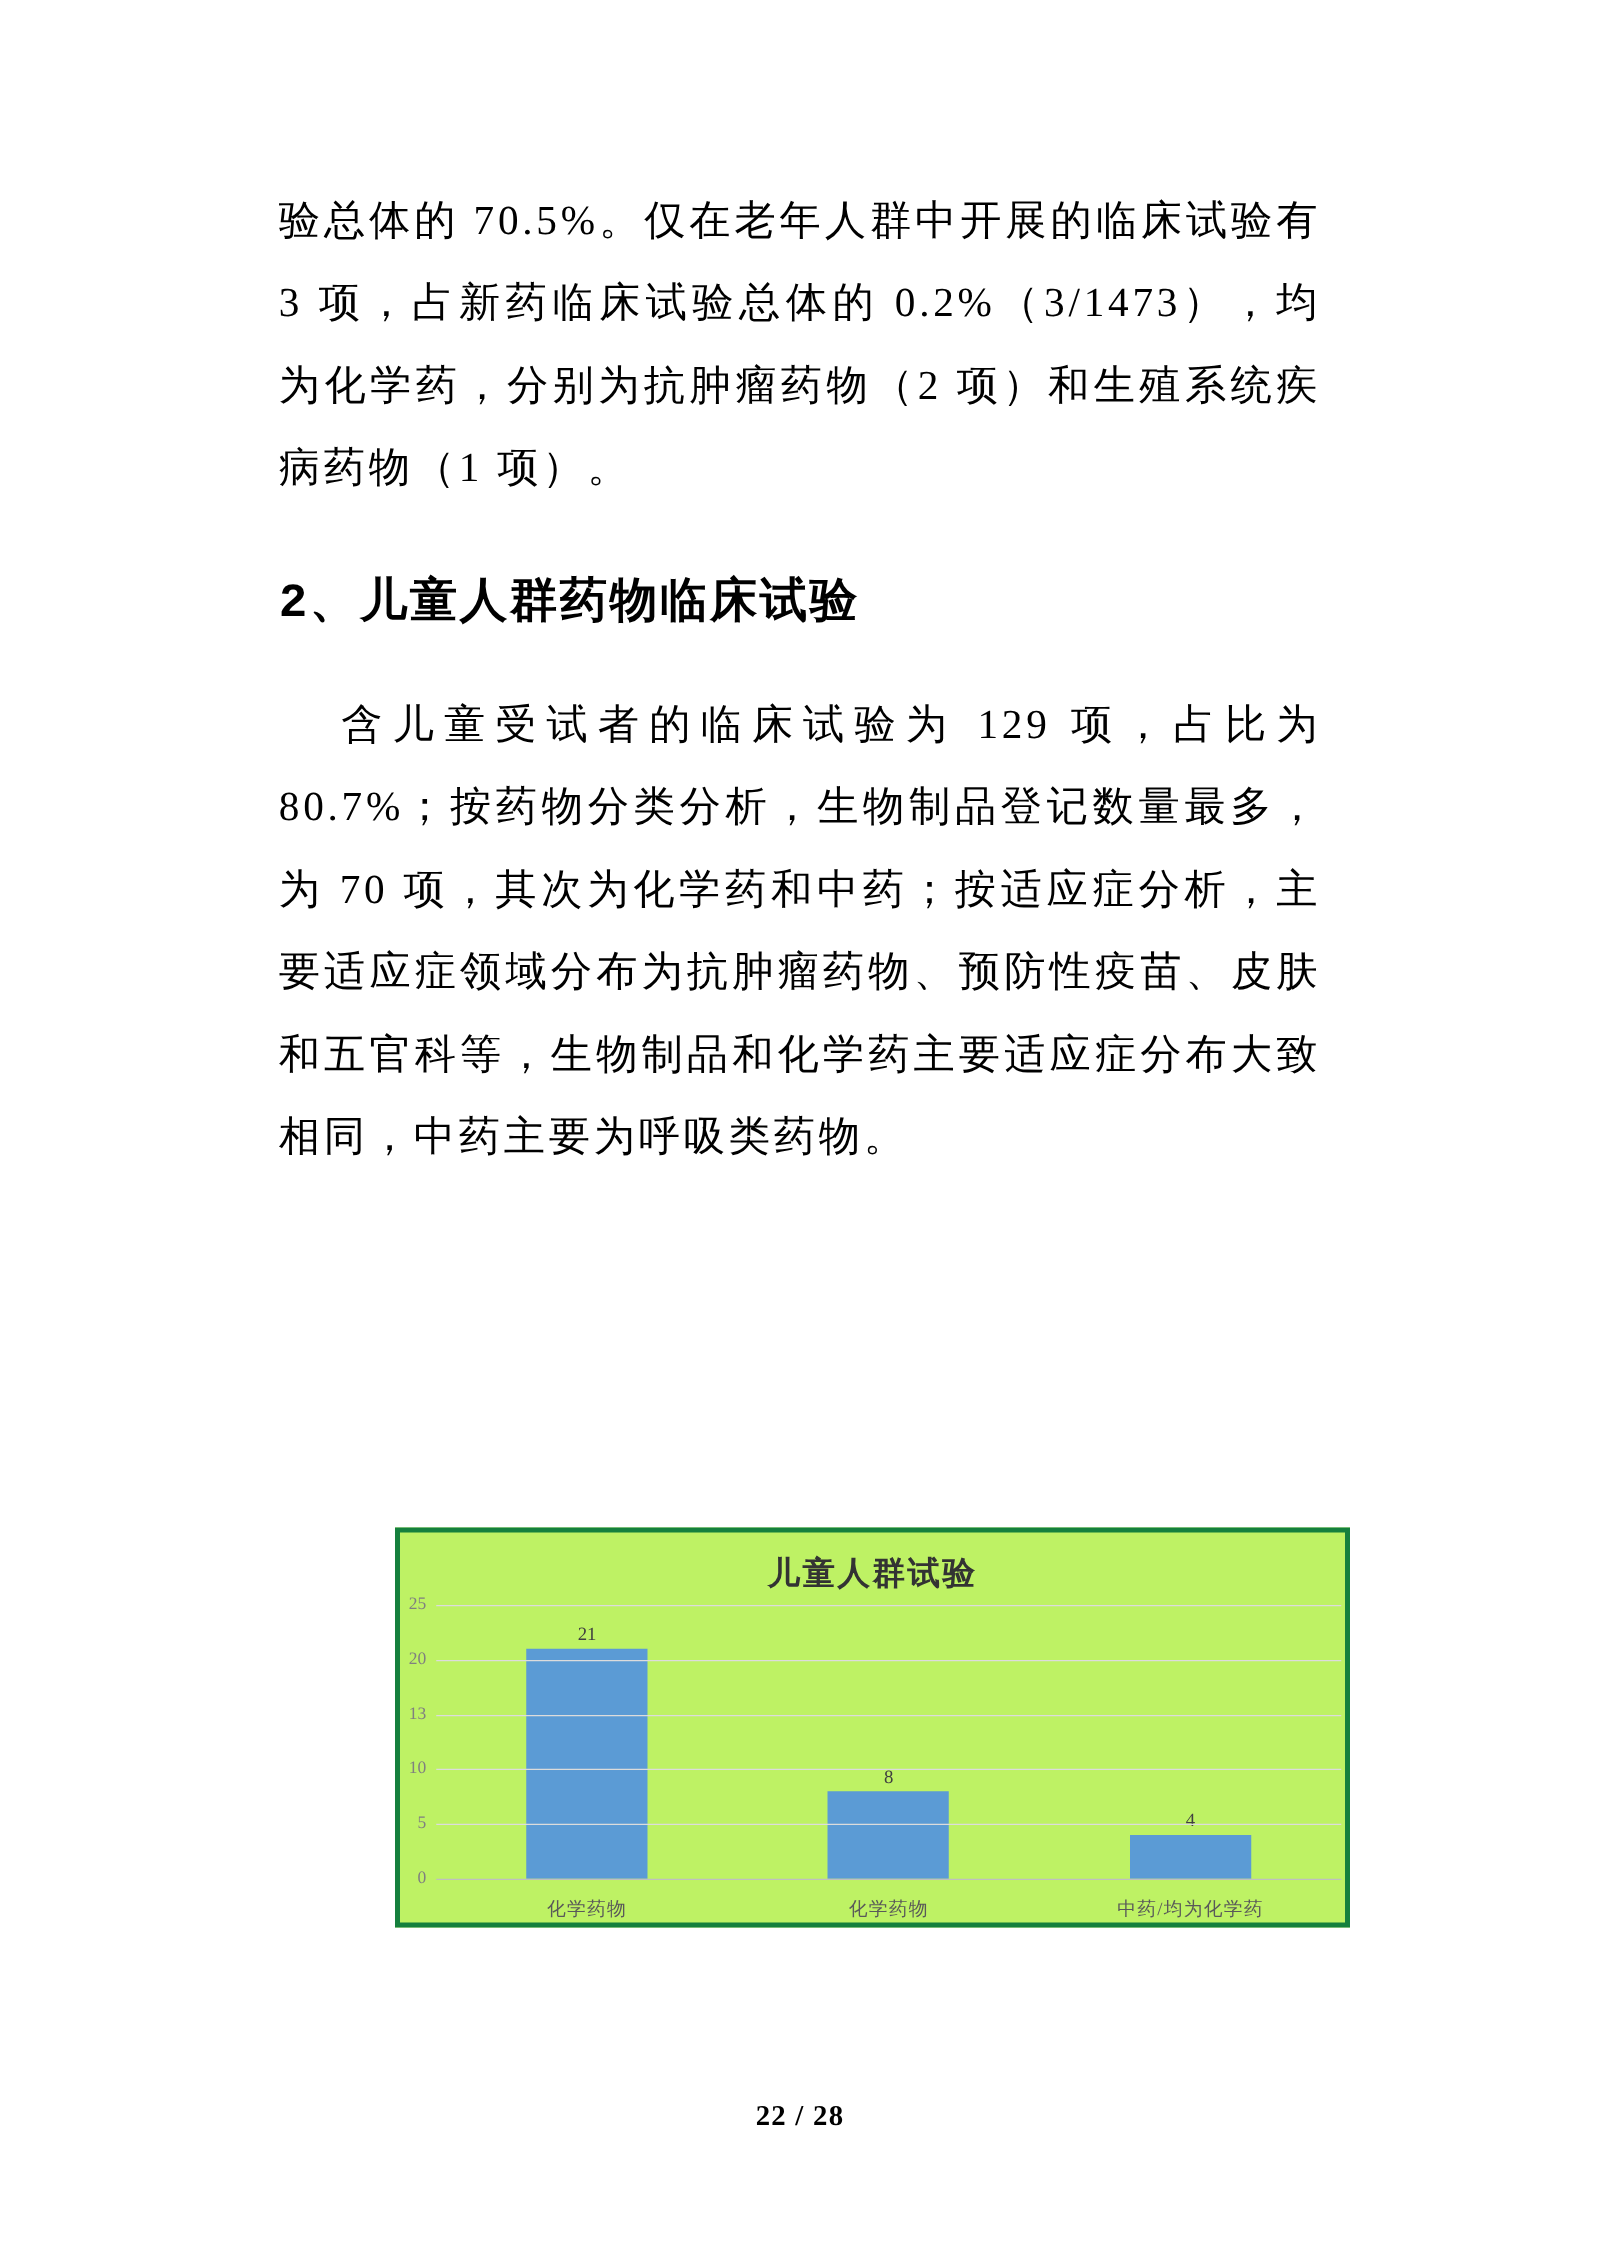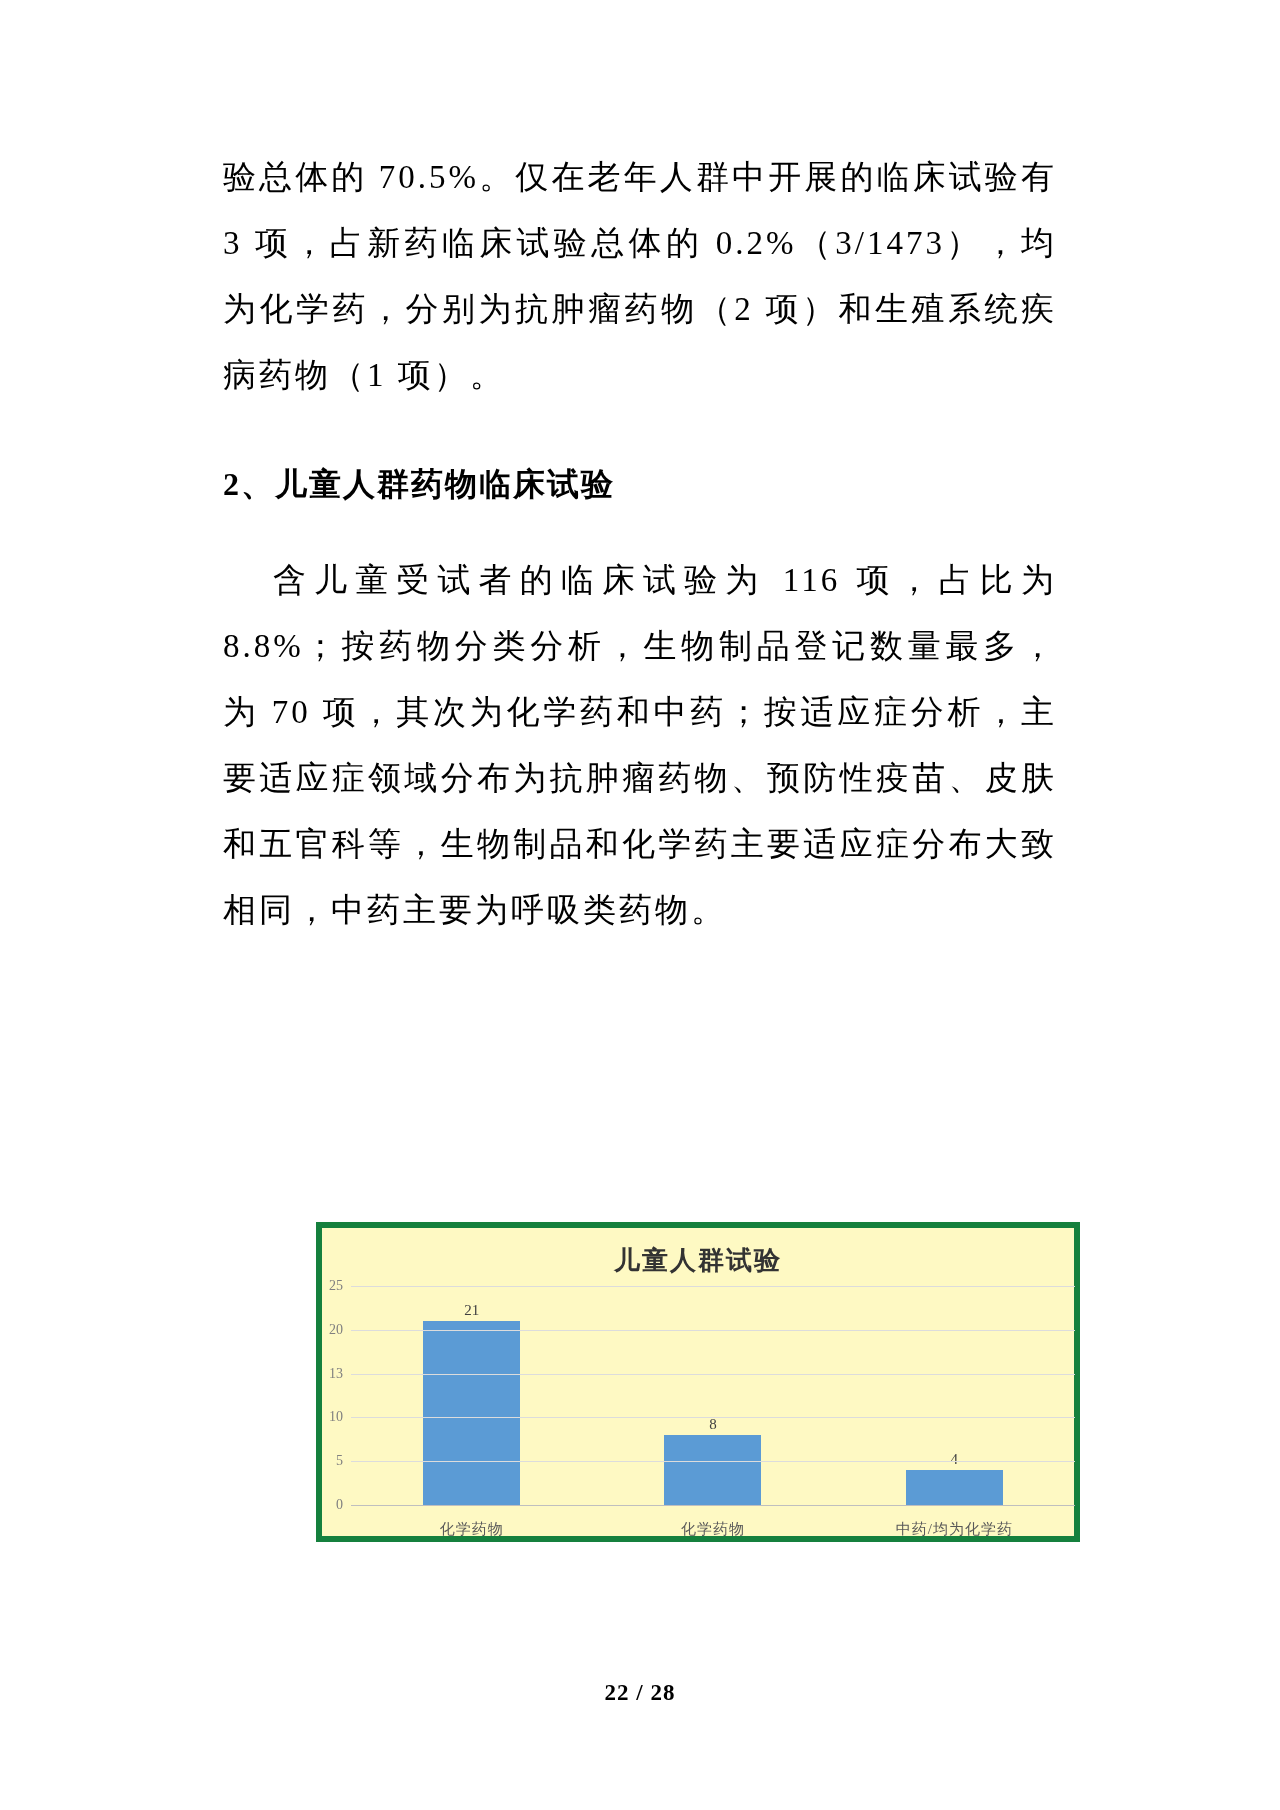--- a/index.html
+++ b/index.html
@@ -19,38 +19,39 @@
     margin: 0;
     font-size: 33px;
     line-height: 66px;
     letter-spacing: 3px;
     text-align: justify;
     text-align-last: left;
   }
   .indent { text-indent: 50px; }
   .section-heading {
     margin: 43px 0 0 0;
-    font-size: 32px;
+    font-size: 38px;
     line-height: 66px;
     font-weight: bold;
     letter-spacing: 2px;
+    font-family: Liberation Mono, monospace;
   }
   .p2 { margin-top: 30px; }
   .p3 { margin-top: 8px; }
 
   
   .chart {
     position: absolute;
     left: 258px;
     top: 1222px;
     width: 764px;
     height: 320px;
     box-sizing: border-box;
-    border: 6px solid #15803d;
-    background: #fef9c3;
+    border: 4px solid #15803d;
+    background: #bef264;
     font-family: "Liberation Serif", "DejaVu Serif", serif;
   }
   .chart-title {
     margin-top: 15px;
     text-align: center;
     font-size: 26px;
     font-weight: bold;
     letter-spacing: 2px;
     color: #333333;
   }
@@ -119,21 +120,21 @@
 </style>
 </head>
 <body>
 
 <div class="page">
 
   <p class="body-text">验总体的 70.5%。仅在老年人群中开展的临床试验有 3 项，占新药临床试验总体的 0.2%（3/1473），均为化学药，分别为抗肿瘤药物（2 项）和生殖系统疾病药物（1 项）。</p>
 
   <h2 class="section-heading">2、儿童人群药物临床试验</h2>
 
-  <p class="body-text indent p2">含儿童受试者的临床试验为 116 项，占比为 8.8%；按药物分类分析，生物制品登记数量最多，为 70 项，其次为化学药和中药；按适应症分析，主要适应症领域分布为抗肿瘤药物、预防性疫苗、皮肤和五官科等，生物制品和化学药主要适应症分布大致相同，中药主要为呼吸类药物。</p>
+  <p class="body-text indent p2">含儿童受试者的临床试验为 129 项，占比为 80.7%；按药物分类分析，生物制品登记数量最多，为 70 项，其次为化学药和中药；按适应症分析，主要适应症领域分布为抗肿瘤药物、预防性疫苗、皮肤和五官科等，生物制品和化学药主要适应症分布大致相同，中药主要为呼吸类药物。</p>
 
 
   <div class="chart">
     <div class="chart-title">儿童人群试验</div>
     <div class="plot-area">
       <div class="bars-row">
           <div class="bar-slot">
             <div class="bar-value">21</div>
             <div class="bar" style="height: 84%; background: rgb(91, 155, 213);"></div>
             <div class="bar-cat">化学药物</div>

